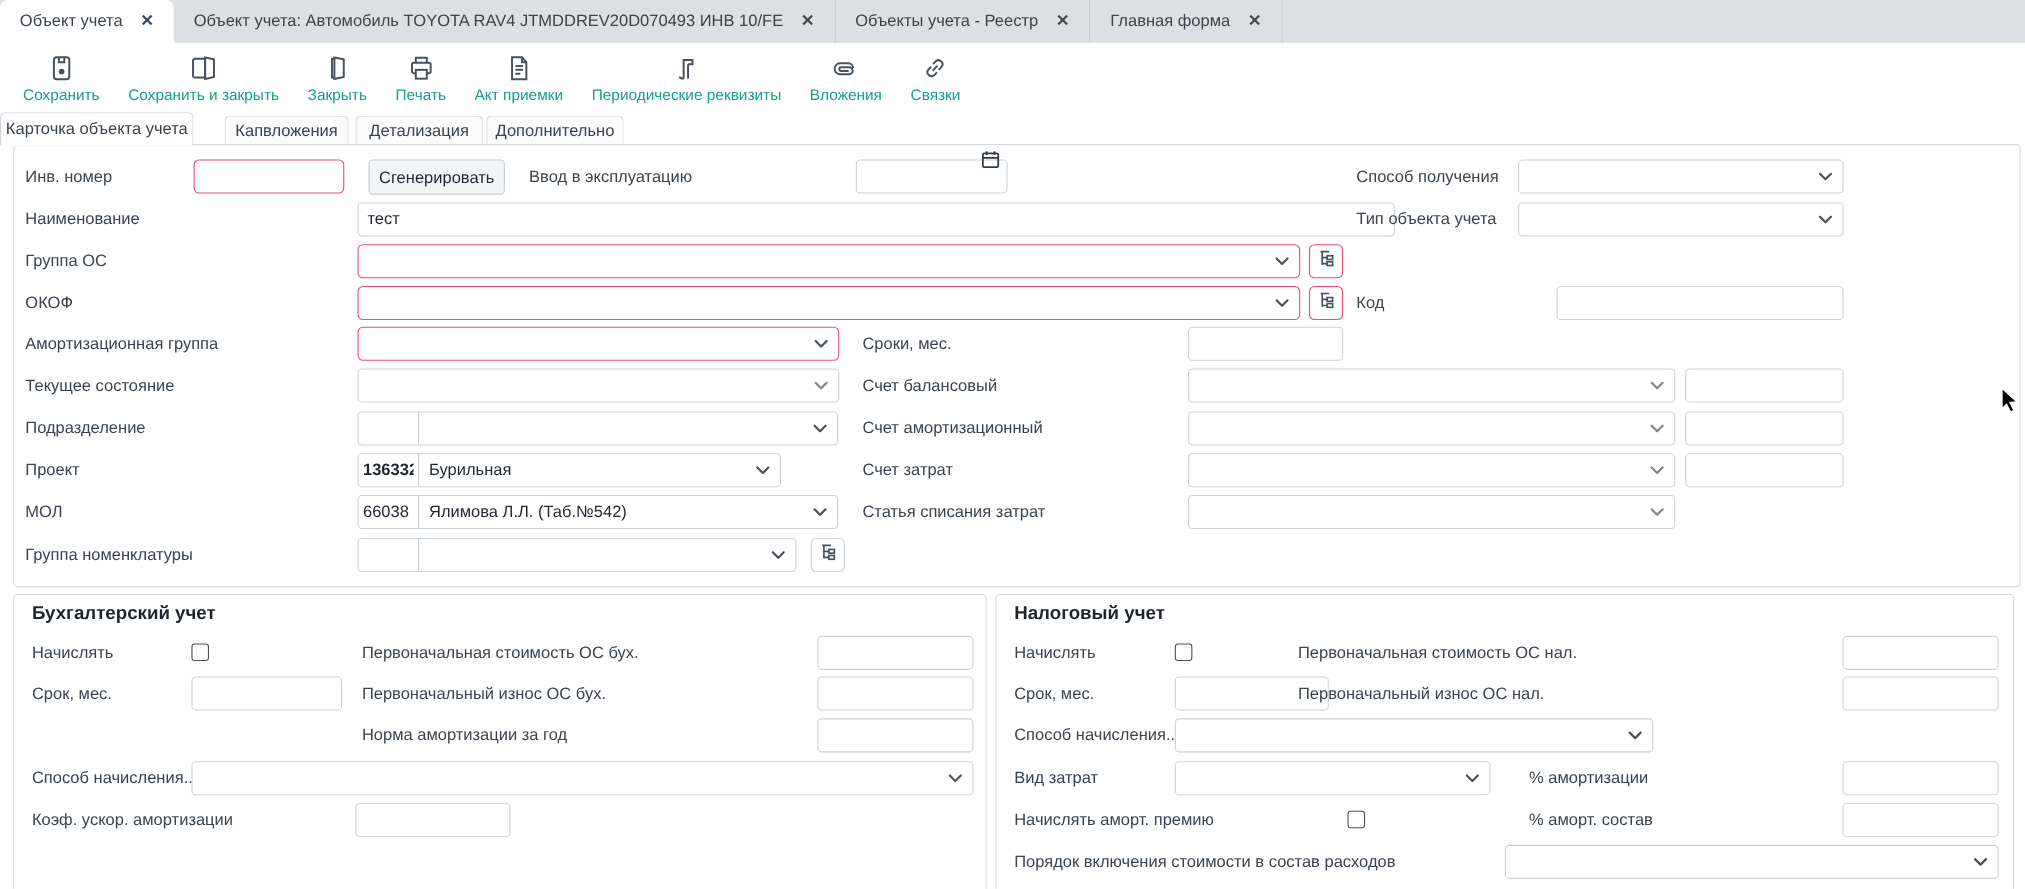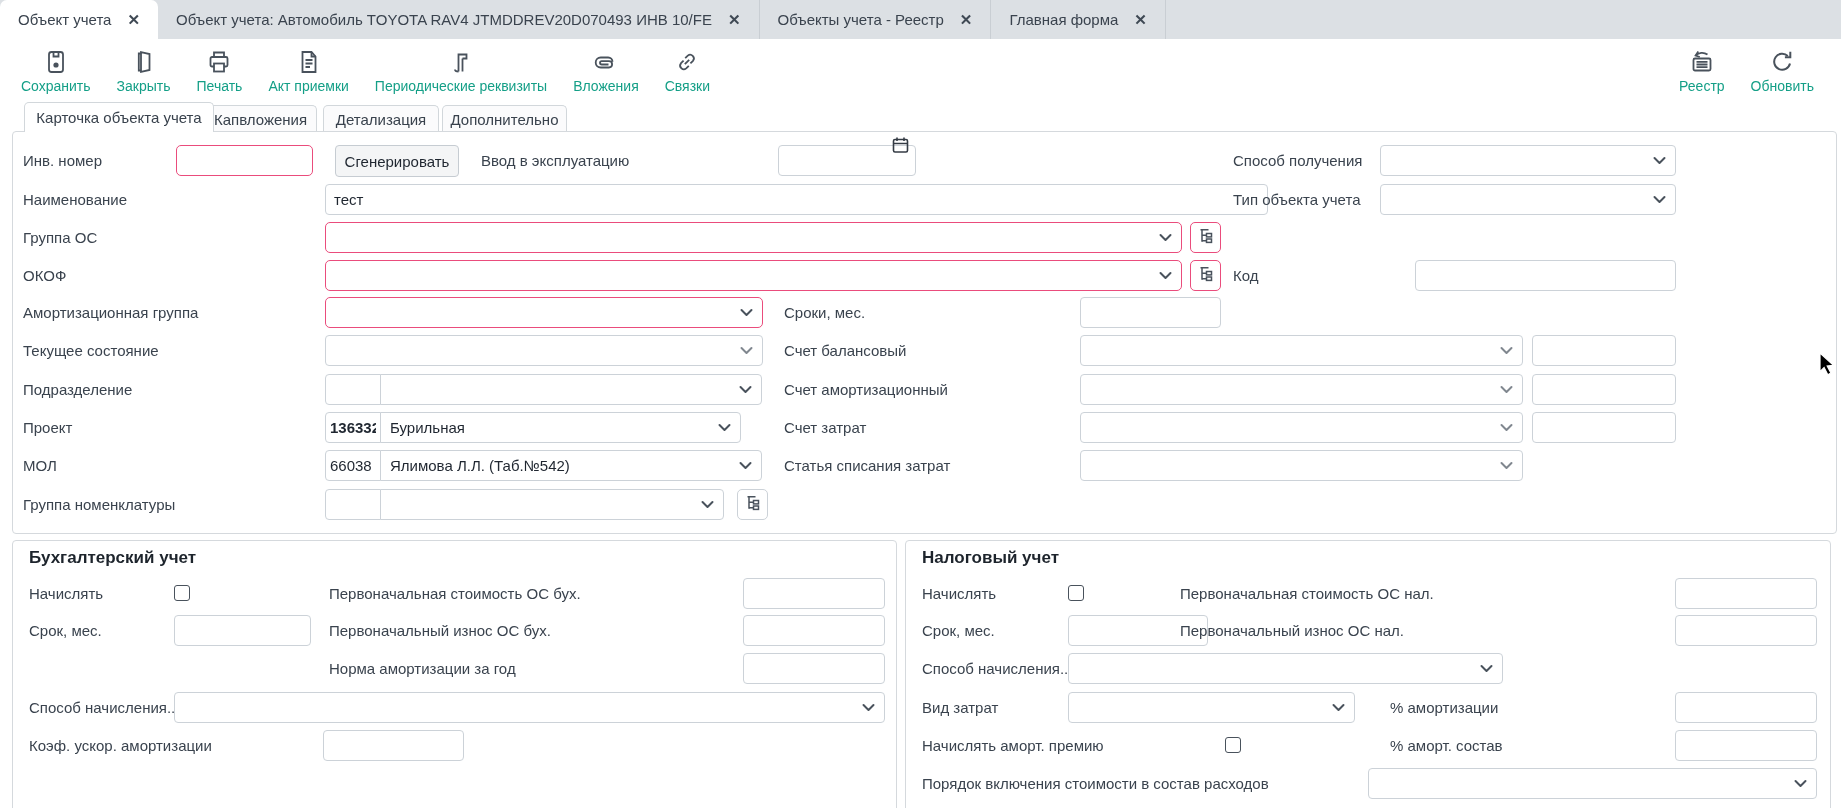--- a/index.html
+++ b/index.html
@@ -83,20 +83,29 @@
             <rect x="6" y="3" width="14" height="20" rx="2.5"></rect>
             <path d="M10.5 3v4.5h5V3"></path>
             <circle cx="13" cy="16" r="2.6" fill="#49525c" stroke="none"></circle>
           </svg>
       </span>
       <span class="tlabel">Сохранить</span>
     </div>
     <div class="titem">
       <span class="ticon">
         <svg width="26" height="26" viewBox="0 0 26 26" fill="none" stroke="#49525c" stroke-width="1.8">
+            <rect x="3.5" y="4.5" width="11" height="17" rx="1.5"></rect>
+            <path d="M14.5 3.2l8 1.8v16l-8 1.8z" fill="#ffffff"></path>
+          </svg>
+      </span>
+      <span class="tlabel">Сохранить и закрыть</span>
+    </div>
+    <div class="titem">
+      <span class="ticon">
+        <svg width="26" height="26" viewBox="0 0 26 26" fill="none" stroke="#49525c" stroke-width="1.8">
             <path d="M10 4.5H7.8v17H10"></path>
             <path d="M10 3.2l8.5 1.8v16l-8.5 1.8z"></path>
           </svg>
       </span>
       <span class="tlabel">Закрыть</span>
     </div>
     <div class="titem">
       <span class="ticon">
         <svg width="26" height="26" viewBox="0 0 26 26" fill="none" stroke="#49525c" stroke-width="1.8">
             <path d="M8 8V3.5h10V8"></path>
@@ -138,45 +147,23 @@
       <span class="ticon">
         <svg width="26" height="26" viewBox="0 0 26 26" fill="none" stroke="#49525c" stroke-width="1.8">
             <path d="M10.8 15.2l4.4-4.4"></path>
             <path d="M9.6 11.6 7 14.2a3.7 3.7 0 0 0 5.2 5.2l2.6-2.6"></path>
             <path d="M16.4 14.4 19 11.8a3.7 3.7 0 0 0-5.2-5.2l-2.6 2.6"></path>
           </svg>
       </span>
       <span class="tlabel">Связки</span>
     </div>
   </div>
-  <div class="tgroup right">
-    <div class="titem">
-      <span class="ticon">
-        <svg width="26" height="26" viewBox="0 0 26 26" fill="none" stroke="#49525c" stroke-width="1.8">
-            <path d="M18.5 5.5c-4-2.6-9-2-11.5 1"></path>
-            <path d="M9.3 2.6 6.6 6.6l4.2 1.4"></path>
-            <rect x="4.5" y="9.5" width="17" height="12" rx="1.5"></rect>
-            <path d="M7.5 12.8h11M7.5 15.5h11M7.5 18.2h11"></path>
-          </svg>
-      </span>
-      <span class="tlabel">Реестр</span>
-    </div>
-    <div class="titem">
-      <span class="ticon">
-        <svg width="26" height="26" viewBox="0 0 26 26" fill="none" stroke="#49525c" stroke-width="2">
-            <path d="M21 14.5A8 8 0 1 1 18.8 7"></path>
-            <path d="M21.3 2.8v5.4h-5.4" fill="none"></path>
-          </svg>
-      </span>
-      <span class="tlabel">Обновить</span>
-    </div>
-  </div>
-</div>
-
-<div class="stab active" style="left:24px;top:102px;width:190px;height:30px">
+</div>
+
+<div class="stab active" style="left:0;top:102px;width:176px;height:30px">
   <span>Карточка объекта учета</span>
 </div>
 <div class="stab" style="left:204px;top:105px;width:113px;height:27px">
   <span>Капвложения</span>
 </div>
 <div class="stab" style="left:323px;top:105px;width:116px;height:27px">
   <span>Детализация</span>
 </div>
 <div class="stab" style="left:442px;top:105px;width:125px;height:27px">
   <span>Дополнительно</span>
@@ -296,21 +283,21 @@
   <span class="chev">
       <svg width="13" height="9" viewBox="0 0 13 9">
         <path d="M1.5 1.5l5 5 5-5" fill="none" stroke="#80878f" stroke-width="2" stroke-linecap="round" stroke-linejoin="round"></path>
       </svg>
     </span>
 </div>
 <input class="inp" style="left: 1532px; top: 374px; width: 144px;">
 
 <div class="lbl" style="left:23px;top:412px">Проект</div>
 <input class="inp code" style="left: 325px; top: 412px; width: 56px; padding: 0px 4px; font-weight: bold;" value="136332">
-<div class="cmb joined" style="left:381px;top:412px;width:361px">
+<div class="cmb joined" style="left:381px;top:412px;width:330px">
   <span class="val">Бурильная</span>
   <span class="chev">
       <svg width="13" height="9" viewBox="0 0 13 9">
         <path d="M1.5 1.5l5 5 5-5" fill="none" stroke="#49525c" stroke-width="2" stroke-linecap="round" stroke-linejoin="round"></path>
       </svg>
     </span>
 </div>
 <div class="lbl" style="left:784px;top:412px">Счет затрат</div>
 <div class="cmb" style="left:1080px;top:412px;width:443px">
   <span class="chev">

